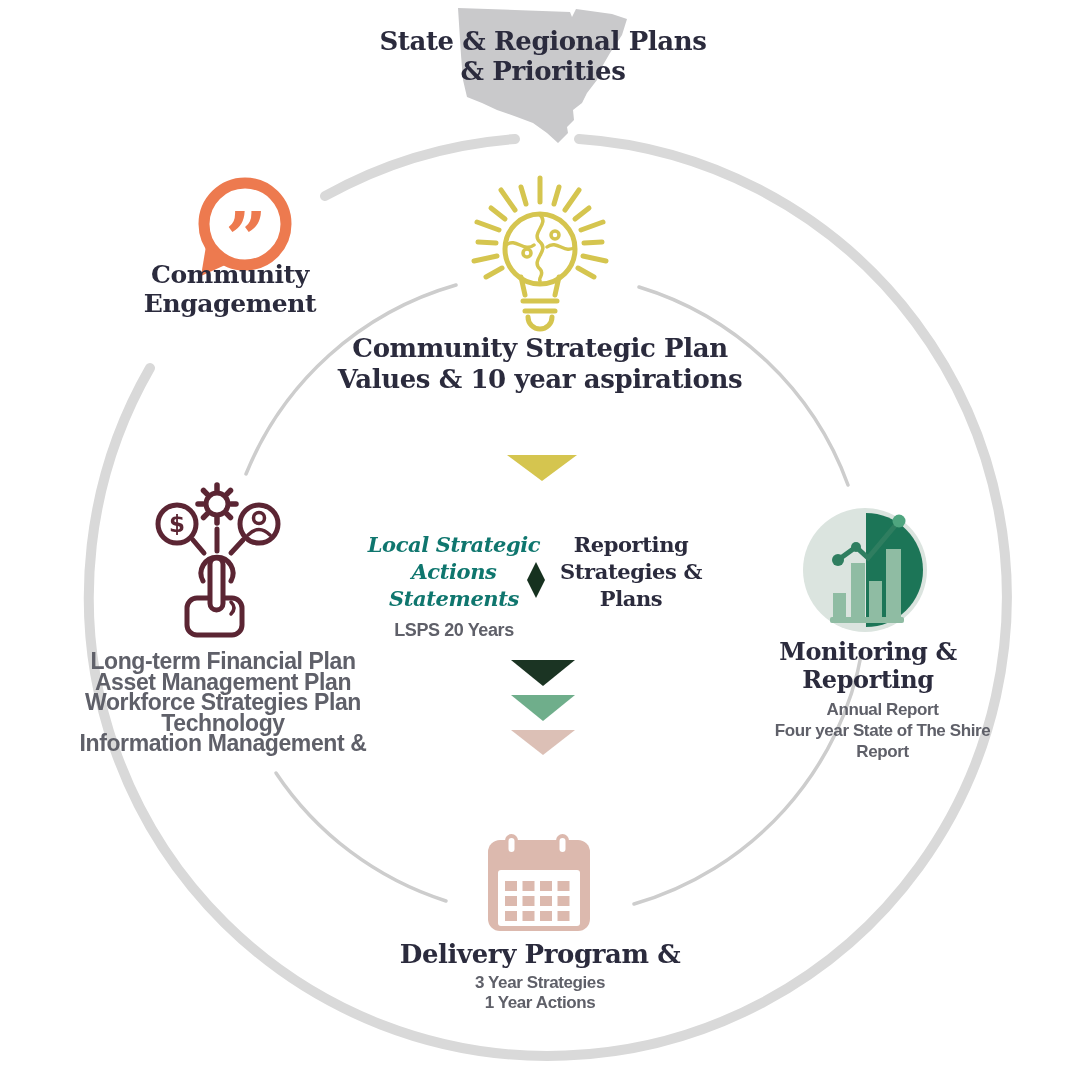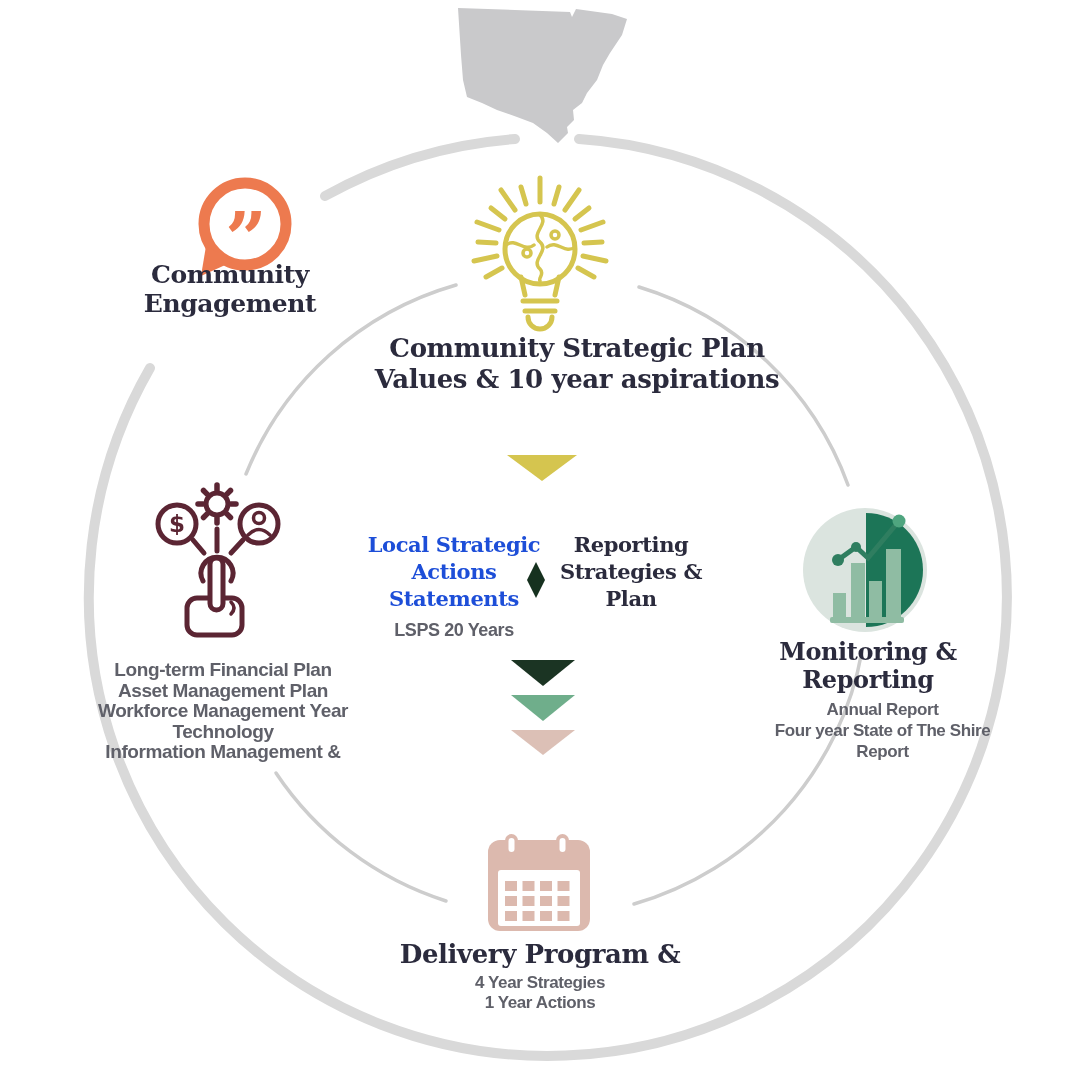--- a/index.html
+++ b/index.html
@@ -1,30 +1,30 @@
 <!DOCTYPE html>
 <html><head>
 <meta charset="utf-8">
 <style>
   html,body{margin:0;padding:0;background:#ffffff;}
   .stage{position:relative;width:1080px;height:1080px;background:#ffffff;overflow:hidden;}
   .stage svg{position:absolute;left:0;top:0;}
   .tb{position:absolute;transform:translateX(-50%);text-align:center;white-space:nowrap;z-index:2;}
   .hd{font-family:"DejaVu Serif","Liberation Serif",serif;font-weight:700;color:#2b2b3d;letter-spacing:-0.4px;}
   .sb{font-family:"Liberation Sans",sans-serif;font-weight:700;color:#5f6069;}
-  .teal{color:#1d4ed8;}
+  .teal{color:#0f766e;font-style:italic;}
   
   .t-state{left:543px;top:26px;font-size:26px;line-height:30px;}
   .t-ce{left:196px;top:260px;font-size:25px;line-height:29px;margin-left:34px;}
-  .t-csp{left:540px;top:333px;font-size:26px;line-height:31px;margin-left:37px;}
+  .t-csp{left:540px;top:333px;font-size:26px;line-height:31px;}
   .t-lsps{left:454px;top:531px;font-size:21px;line-height:27px;}
   .t-lsps .sub{font-size:18px;line-height:20px;margin-top:8px;}
   .t-supp{left:631px;top:531px;font-size:21px;line-height:27px;}
   .t-res{left:223px;top:640px;font-size:24px;line-height:28px;}
-  .t-res .subs{font-size:19px;line-height:20.5px;margin-top:20px;}
+  .t-res .subs{font-size:23px;line-height:20.5px;margin-top:11px;}
   .t-mon{left:868px;top:638px;font-size:24px;line-height:28px;}
   .t-mon .subs{font-size:17px;line-height:21px;margin-top:5px;margin-left:29px;}
   .t-del{left:540px;top:939px;font-size:26px;line-height:30px;}
   .t-del .subs{font-size:17px;line-height:20px;margin-top:4px;}
 </style>
 </head>
 <body>
 
 <div class="stage">
 
@@ -149,20 +149,24 @@
           <rect x="540" y="896" width="12" height="10"></rect>
           <rect x="557.5" y="896" width="12" height="10"></rect>
       <rect x="505" y="911" width="12" height="10"></rect>
           <rect x="522.5" y="911" width="12" height="10"></rect>
           <rect x="540" y="911" width="12" height="10"></rect>
           <rect x="557.5" y="911" width="12" height="10"></rect>
     </g>
   </g>
 </svg>
 
+<div class="tb hd t-state">
+  <div>State &amp; Regional Plans</div>
+  <div>&amp; Priorities</div>
+</div>
 
 <div class="tb hd t-ce">
   <div>Community</div>
   <div>Engagement</div>
 </div>
 
 <div class="tb hd t-csp">
   <div>Community Strategic Plan</div>
   <div>Values &amp; 10 year aspirations</div>
 </div>
@@ -170,44 +174,44 @@
 <div class="tb hd t-lsps">
   <div class="teal">Local Strategic</div>
   <div class="teal">Actions</div>
   <div class="teal">Statements</div>
   <div class="sb sub">LSPS 20 Years</div>
 </div>
 
 <div class="tb hd t-supp">
   <div>Reporting</div>
   <div>Strategies &amp;</div>
-  <div>Plan</div>
+  <div>Plans</div>
 </div>
 
 <div class="tb hd t-res">
   <div class="sb subs">
     <div>Long-term Financial Plan</div>
     <div>Asset Management Plan</div>
-    <div>Workforce Management Year</div>
+    <div>Workforce Strategies Plan</div>
     <div>Technology</div>
     <div>Information Management &amp;</div>
   </div>
 </div>
 
 <div class="tb hd t-mon">
   <div>Monitoring &amp;</div>
   <div>Reporting</div>
   <div class="sb subs">
     <div>Annual Report</div>
     <div>Four year State of The Shire</div>
     <div>Report</div>
   </div>
 </div>
 
 <div class="tb hd t-del">
   <div>Delivery Program &amp;</div>
   <div class="sb subs">
-    <div>4 Year Strategies</div>
+    <div>3 Year Strategies</div>
     <div>1 Year Actions</div>
   </div>
 </div>
 
 </div>
 
 </body></html>

